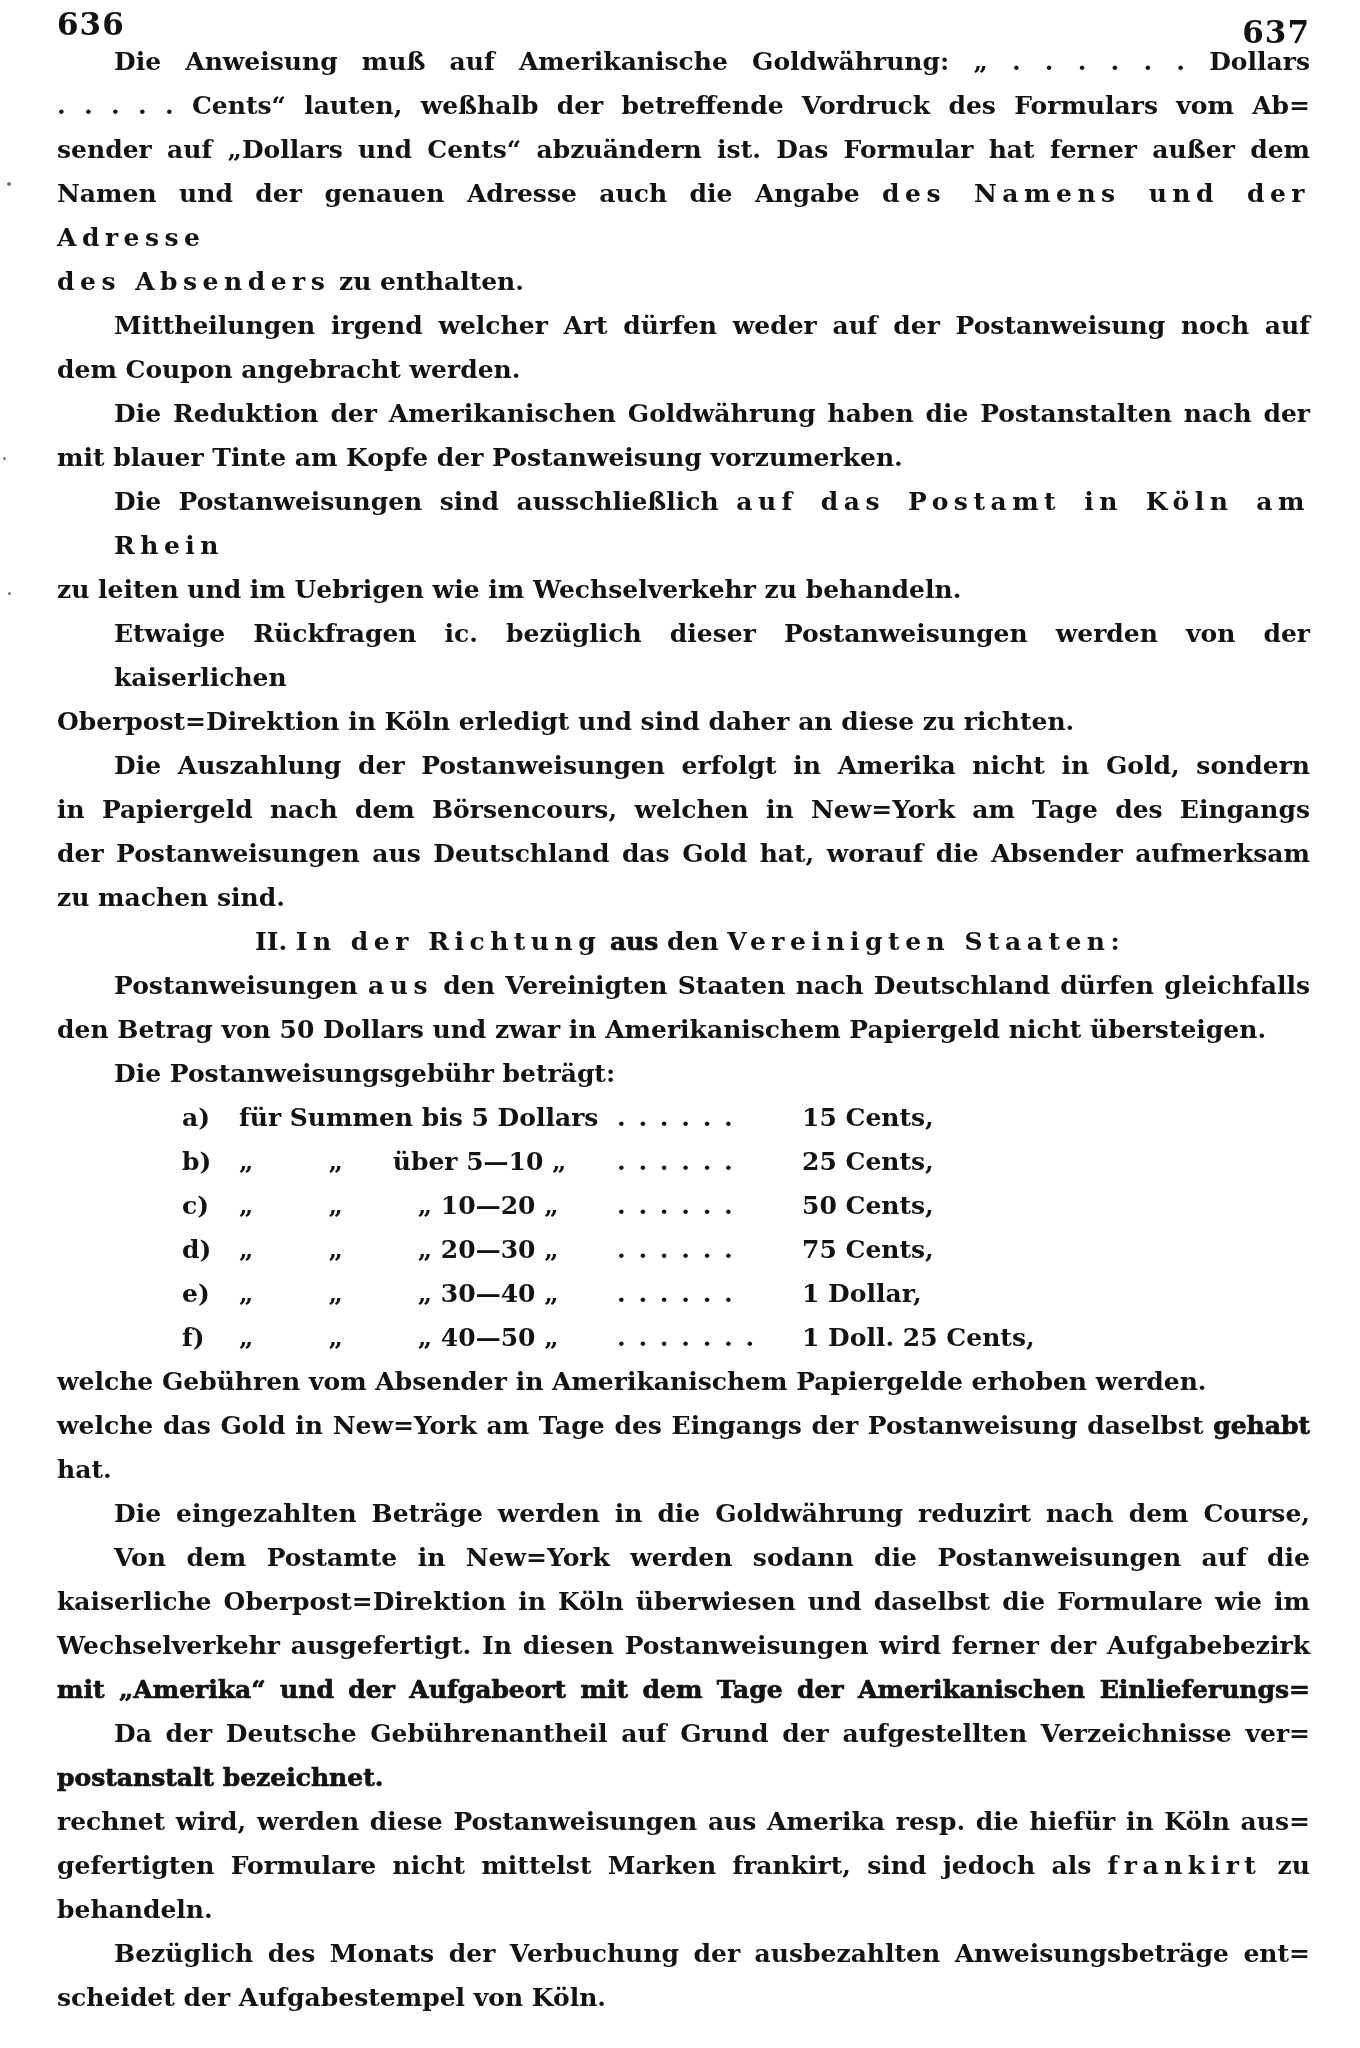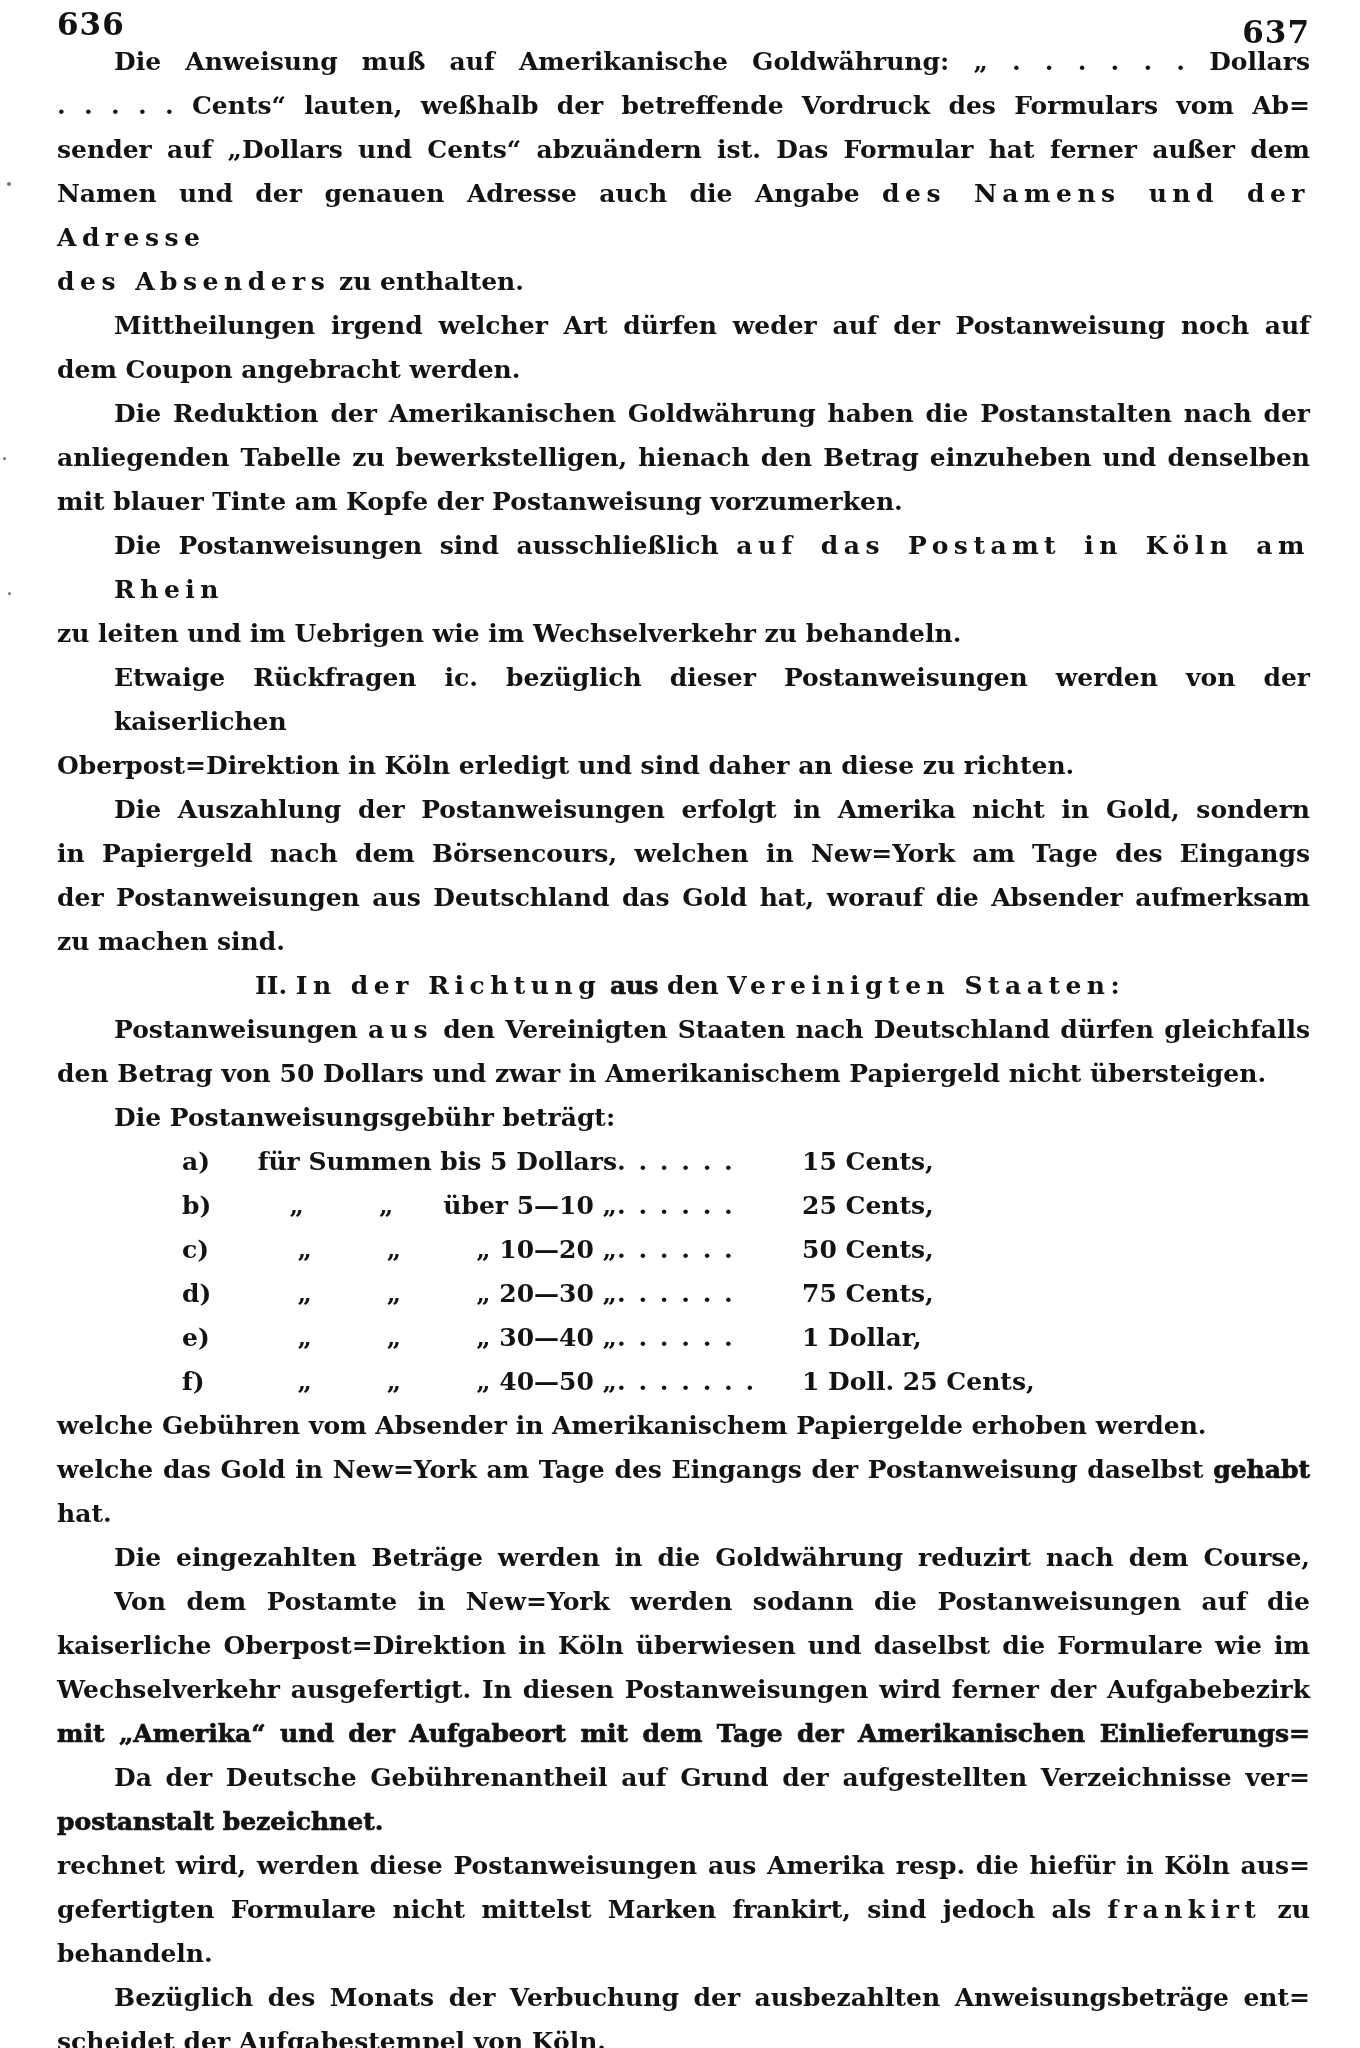--- a/index.html
+++ b/index.html
@@ -23,21 +23,21 @@
     text-align-last:justify;
   }
   .line.end{text-align:center;text-align-last:left;}
   .line.ind{padding-left:57px;}
   .line.head{padding-left:198px;text-align:right;text-align-last:left;}
   .sp{letter-spacing:0.22em;}
   .f{-webkit-text-stroke:0.7px currentColor;}
   .line.fett{-webkit-text-stroke:0.7px currentColor;}
   .fee-row{display:flex;font-size:25px;line-height:44px;padding-left:125px;}
   .fee-label{flex:0 0 57px;}
-  .fee-desc{flex:0 0 378px;white-space:pre;text-align:right;}
+  .fee-desc{flex:0 0 378px;white-space:pre;}
   .fee-dots{flex:0 0 165px;letter-spacing:2px;}
   .fee-fee{flex:1;margin-left:20px;}
   .speck{position:absolute;background:#777;border-radius:50%;}
 </style>
 </head>
 <body>
 
 <div class="page">
   <div class="pn pn-left">636</div>
   <div class="pn pn-right">637</div>
@@ -49,21 +49,20 @@
   <div class="text-block">
     <div id="lines-before">
         <div class="line ind"><span>Die Anweisung muß auf Amerikanische Goldwährung:  „ . . . . . . Dollars</span></div>
         <div class="line"><span>. . . . . Cents“ lauten, weßhalb der betreffende Vordruck des Formulars vom Ab=</span></div>
         <div class="line"><span>sender auf „Dollars und Cents“ abzuändern ist. Das Formular hat ferner außer dem</span></div>
         <div class="line"><span>Namen und der genauen Adresse auch die Angabe </span><span class="sp">des Namens und der Adresse</span></div>
         <div class="line end"><span class="sp">des Absenders</span><span> zu enthalten.</span></div>
         <div class="line ind"><span>Mittheilungen irgend welcher Art dürfen weder auf der Postanweisung noch auf</span></div>
         <div class="line end"><span>dem Coupon angebracht werden.</span></div>
         <div class="line ind"><span>Die Reduktion der Amerikanischen Goldwährung haben die Postanstalten nach der</span></div>
-        <div class="line"><span>anliegenden Tabelle zu bewerkstelligen, hienach den Betrag einzuheben und denselben</span></div>
         <div class="line end"><span>mit blauer Tinte am Kopfe der Postanweisung vorzumerken.</span></div>
         <div class="line ind"><span>Die Postanweisungen sind ausschließlich </span><span class="sp">auf das Postamt in Köln am Rhein</span></div>
         <div class="line end"><span>zu leiten und im Uebrigen wie im Wechselverkehr zu behandeln.</span></div>
         <div class="line ind"><span>Etwaige Rückfragen ic. bezüglich dieser Postanweisungen werden von der kaiserlichen</span></div>
         <div class="line end"><span>Oberpost=Direktion in Köln erledigt und sind daher an diese zu richten.</span></div>
         <div class="line ind"><span>Die Auszahlung der Postanweisungen erfolgt in Amerika nicht in Gold, sondern</span></div>
         <div class="line"><span>in Papiergeld nach dem Börsencours, welchen in New=York am Tage des Eingangs</span></div>
         <div class="line"><span>der Postanweisungen aus Deutschland das Gold hat, worauf die Absender aufmerksam</span></div>
         <div class="line end"><span>zu machen sind.</span></div>
         <div class="line head"><span>II. </span><span class="sp">In der Richtung</span><span> </span><span class="f">aus</span><span> den </span><span class="sp">Vereinigten Staaten</span><span>:</span></div>

